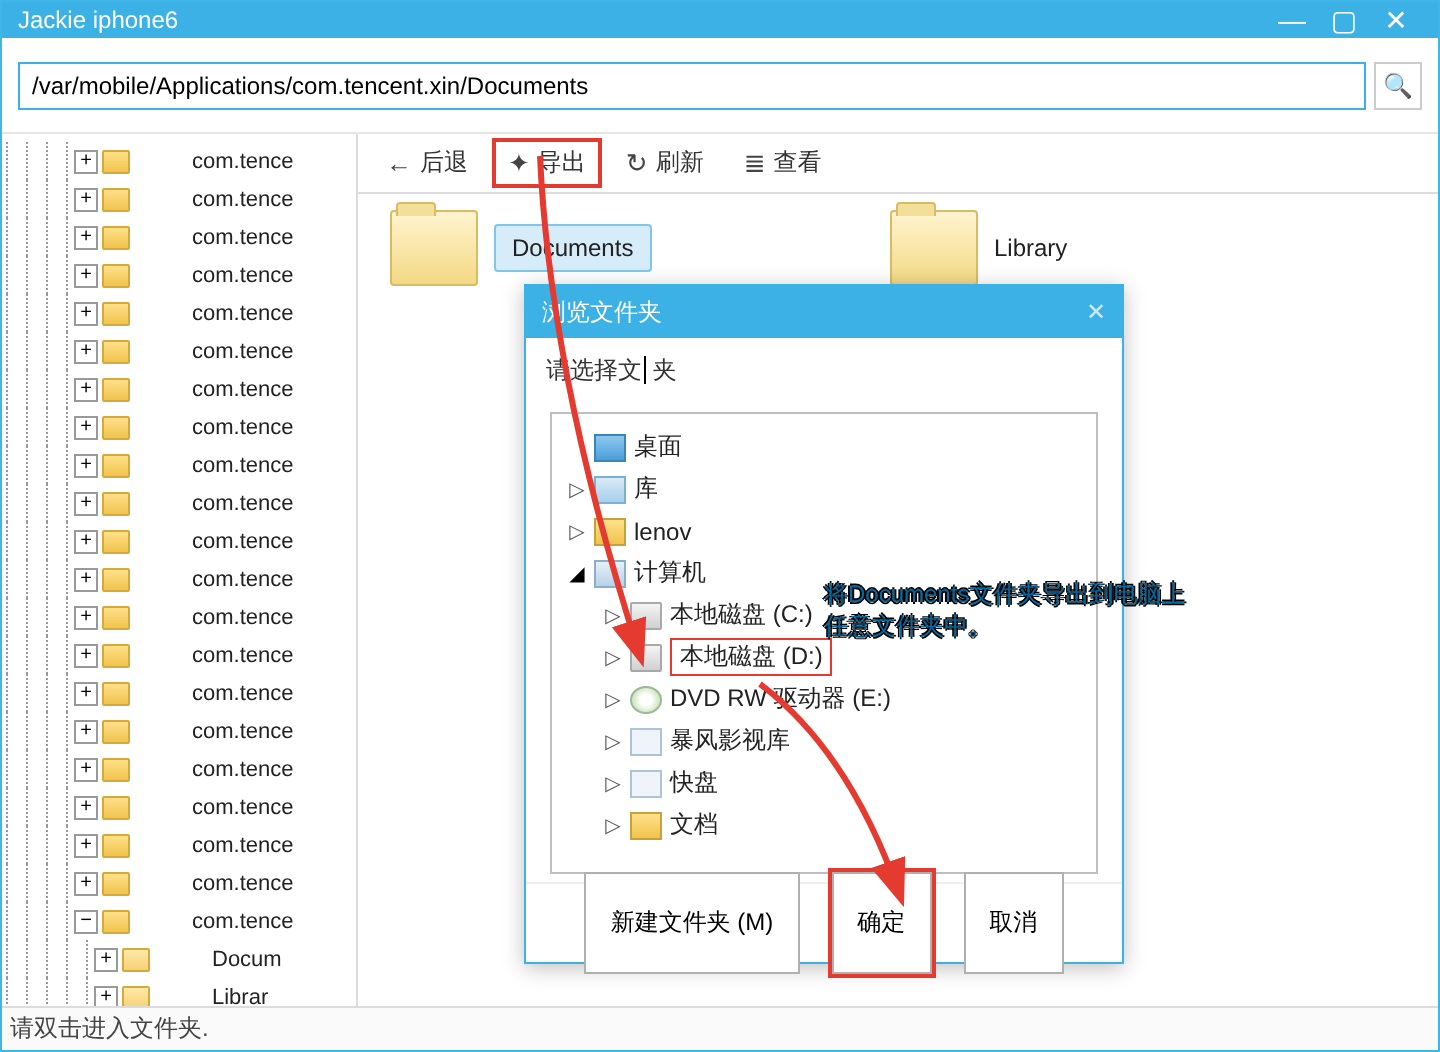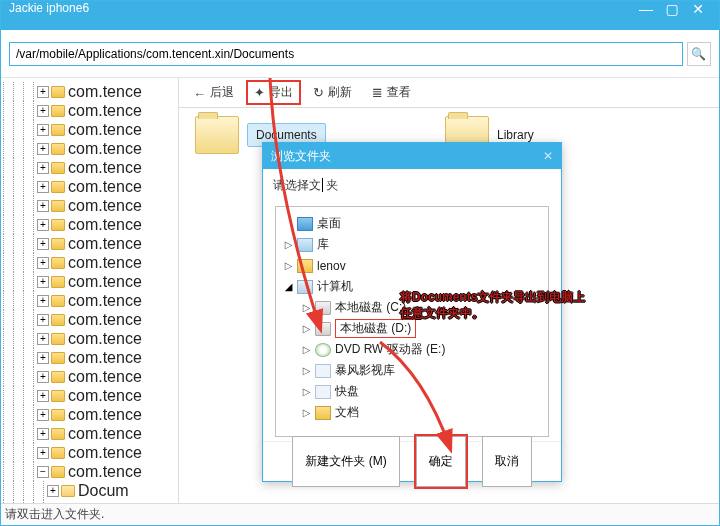--- a/index.html
+++ b/index.html
@@ -1,37 +1,37 @@
 <!DOCTYPE html>
 <html><head>
 <meta charset="utf-8">
 <style>
 * { box-sizing: border-box; margin: 0; padding: 0; font-family: "Microsoft YaHei", Arial, sans-serif; font-size: 12px; }
 body { width: 720px; height: 526px; background: #fff; overflow: hidden; position: relative; }
 
 .window { width: 720px; height: 526px; display: flex; flex-direction: column; border: 1px solid #3fb6e8; }
-.titlebar { height: 29px; background: #3bb1e6; display: flex; align-items: flex-start; padding: 0 8px; color: #fff; font-size: 13px; }
+.titlebar { height: 18px; background: #3bb1e6; display: flex; align-items: center; padding: 0 8px; color: #fff; font-size: 13px; }
 .titlebar .title { flex: 1; }
 .titlebar .wbtn { width: 26px; text-align: center; color: #fff; font-size: 14px; }
 
 .addrbar { height: 48px; display: flex; align-items: center; padding: 4px 8px; border-bottom: 1px solid #e5e5e5; background: #fff; }
 .addrbar input { flex: 1; height: 24px; border: 1px solid #3bb1e6; padding: 0 6px; font-size: 12px; }
 .addrbar .magnify { width: 24px; height: 24px; border: 1px solid #ccc; display: flex; align-items: center; justify-content: center; color: #666; margin-left: 4px; }
 
 .body { flex: 1; display: flex; overflow: hidden; }
 
 .leftpane { width: 178px; border-right: 1px solid #dcdcdc; overflow: hidden; padding: 4px 2px; position: relative; }
 .treewrap { position: relative; height: 100%; }
 .tln { display: flex; align-items: center; height: 19px; white-space: nowrap; overflow: hidden; }
 .tln .lines { flex: 0 0 auto; display: flex; align-items: center; }
 .vseg { width: 10px; height: 19px; border-left: 1px dotted #999; }
 .expander { width: 12px; height: 12px; border: 1px solid #999; background: #fff; display: flex; align-items: center; justify-content: center; font-size: 10px; line-height: 1; margin-left: -6px; margin-right: 2px; }
 .folder-ico { width: 14px; height: 12px; background: linear-gradient(#ffe08a,#f0c44c); border: 1px solid #d6a93a; border-radius: 1px; margin-right: 3px; }
 .folder-ico.sub { background: linear-gradient(#ffe9a8,#f6d174); }
-.tln .label { color: #222; font-size: 16px; overflow: hidden; text-overflow: ellipsis; }
+.tln .label { color: #222; font-size: 11px; overflow: hidden; text-overflow: ellipsis; margin-left: 28px; }
 
 .rightpane { flex: 1; display: flex; flex-direction: column; overflow: hidden; }
 .toolbar { height: 30px; border-bottom: 1px solid #dcdcdc; display: flex; align-items: center; gap: 8px; padding: 0 8px; }
 .tbtn { display: flex; align-items: center; gap: 4px; padding: 2px 6px; color: #333; }
 .tbtn .ico { font-size: 13px; color: #444; }
 .tbtn.highlight { outline: 2px solid #e43a2f; outline-offset: 0; }
 
 .content { flex: 1; position: relative; padding: 8px; }
 .folders { display: flex; gap: 60px; padding-left: 8px; }
 .bigfold { display: flex; align-items: center; gap: 8px; width: 190px; }
@@ -56,21 +56,21 @@
 .dicon.computer { background: linear-gradient(#e6f0f8,#b6d2e8); border: 1px solid #8aafcc; }
 .dicon.drive { background: linear-gradient(#f4f4f4,#d0d0d0); border: 1px solid #a9a9a9; border-radius: 1px; }
 .dicon.dvd { background: radial-gradient(circle,#fff 30%,#cfe7c6 70%); border-radius: 50%; border: 1px solid #9db893; }
 .dicon.app { background: #eef4fa; border: 1px solid #acc3d8; }
 .dicon.folder { background: linear-gradient(#ffe08a,#f0c44c); border: 1px solid #c7a13a; }
 .dnode .dlbl { font-size: 12px; color: #222; }
 .dnode.sel .dlbl { border: 1px solid #e43a2f; padding: 0 4px; text-align: center; }
 .dialog .dbtns { height: 40px; display: flex; align-items: center; justify-content: center; gap: 16px; border-top: 1px solid #eee; }
 .dbt { padding: 16px 12px; background: #fff; border: 1px solid #b0b0b0; font-size: 12px; }
 .dbt.highlight { outline: 2px solid #e43a2f; outline-offset: 0; }
-.annotbox { position: absolute; left: 400px; top: 288px; width: 230px; padding: 2px 0; color: #b91c1c; font-weight: bold; font-size: 14px; text-shadow: -1px 0 #000, 1px 0 #000, 0 -1px #000, 0 1px #000; line-height: 1.3; z-index: 60; }
+.annotbox { position: absolute; left: 412px; top: 288px; width: 230px; padding: 2px 0; color: #0369a1; font-weight: normal; font-size: 14px; text-shadow: -1px 0 #000, 1px 0 #000, 0 -1px #000, 0 1px #000; line-height: 1.3; z-index: 60; }
 
 .statusbar { height: 22px; border-top: 1px solid #dcdcdc; display: flex; align-items: center; padding: 0 4px; color: #444; font-size: 12px; background: #fafafa; }
 
 svg.redarrow { position: absolute; z-index: 55; pointer-events: none; }
 </style>
 </head>
 <body>
 
 <div class="window">
   <div class="titlebar">

